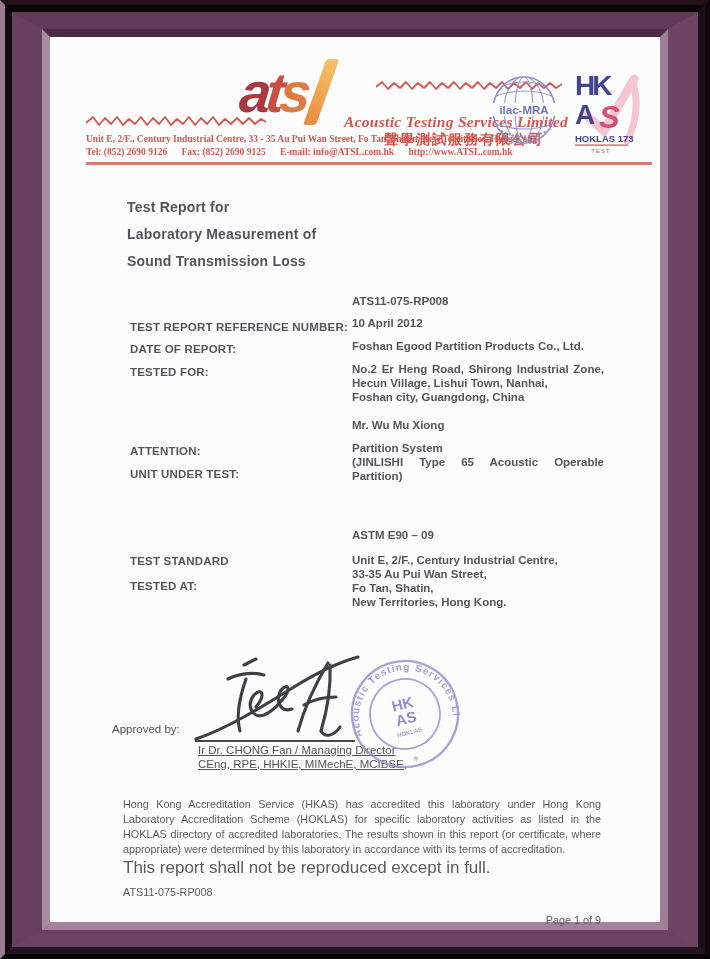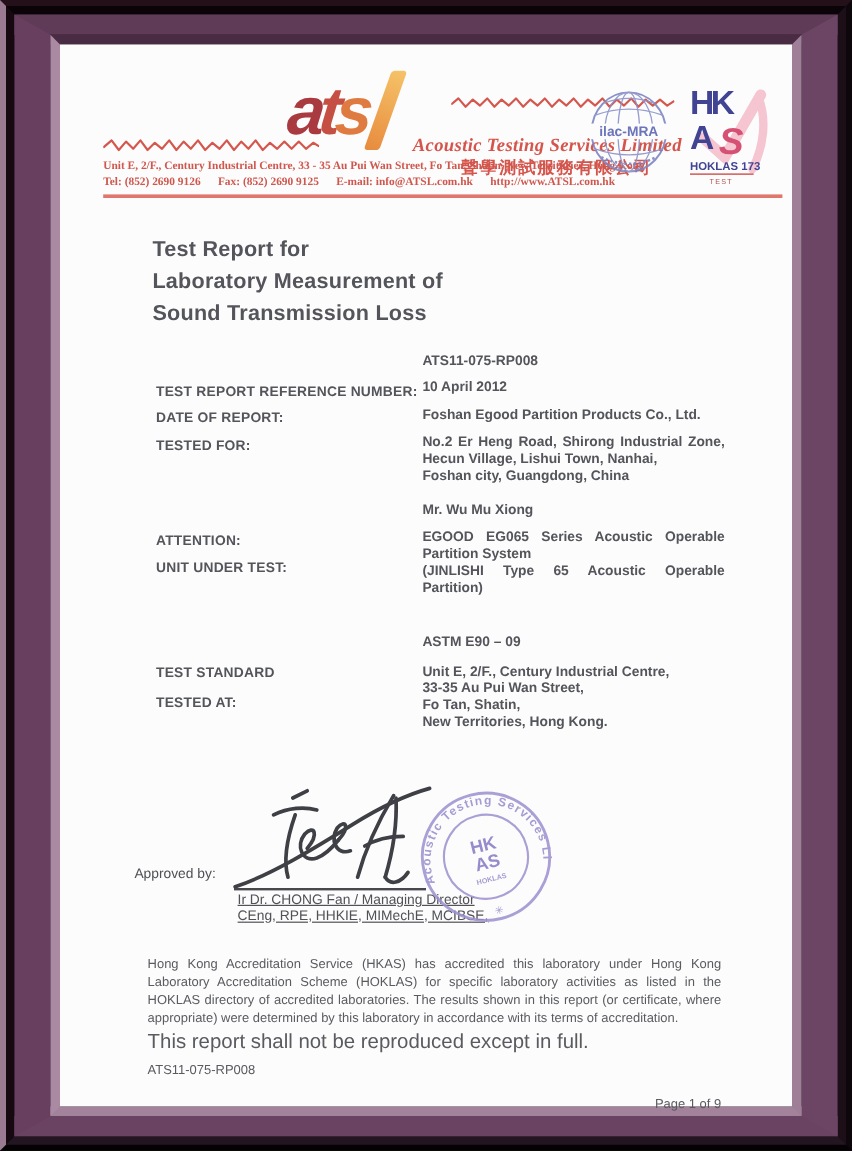--- a/index.html
+++ b/index.html
@@ -28,21 +28,21 @@
       font-weight:bold;font-size:15.5px;color:#d5544b;white-space:nowrap;letter-spacing:.3px;}
   .addr1{position:absolute;left:36px;top:97px;width:540px;font-family:"Liberation Serif",serif;
          font-weight:bold;font-size:9.5px;color:#cf574e;white-space:nowrap;}
   .addr2{position:absolute;left:36px;top:110px;font-family:"Liberation Serif",serif;font-weight:bold;
          font-size:9.5px;color:#cf574e;white-space:nowrap;}
   .addr2 span{margin-right:12px;}
   .rule{position:absolute;left:36px;top:125px;width:566px;height:3px;background:#e0766c;}
   .ilac{position:absolute;left:440px;top:36px;opacity:.9;}
   .hkas{position:absolute;left:524px;top:32px;opacity:.95;}
   
-  .title{position:absolute;left:77px;top:157px;font-size:18px;font-weight:bold;color:#54555b;
+  .title{position:absolute;left:77px;top:157px;font-size:14px;font-weight:bold;color:#54555b;
          line-height:27px;letter-spacing:.2px;}
   
   .row{position:absolute;left:80px;width:476px;font-size:11.5px;font-weight:bold;line-height:14px;color:#54555b;}
   .lbl{position:absolute;left:0;top:0;letter-spacing:.2px;white-space:nowrap;margin-top:26px;}
   .val{position:absolute;left:222px;top:0;width:252px;}
   .nowrap{white-space:nowrap;}
   .jl{text-align:justify;text-align-last:justify;}
   
   .approved{position:absolute;left:62px;top:686px;font-size:11.5px;color:#4f5055;}
   .sig{position:absolute;left:142px;top:612px;}
@@ -139,21 +139,20 @@
       <div>Foshan city, Guangdong, China</div>
     </div>
   </div>
   <div class="row" style="top:381px">
     <span class="lbl">ATTENTION:</span>
     <div class="val nowrap">Mr. Wu Mu Xiong</div>
   </div>
   <div class="row" style="top:404px">
     <span class="lbl">UNIT UNDER TEST:</span>
     <div class="val">
-      <div class="jl">EGOOD EG065 Series Acoustic Operable</div>
       <div>Partition System</div>
       <div class="jl">(JINLISHI Type 65 Acoustic Operable</div>
       <div>Partition)</div>
     </div>
   </div>
   <div class="row" style="top:491px">
     <span class="lbl">TEST STANDARD</span>
     <div class="val nowrap">ASTM E90 – 09</div>
   </div>
   <div class="row" style="top:516px">

